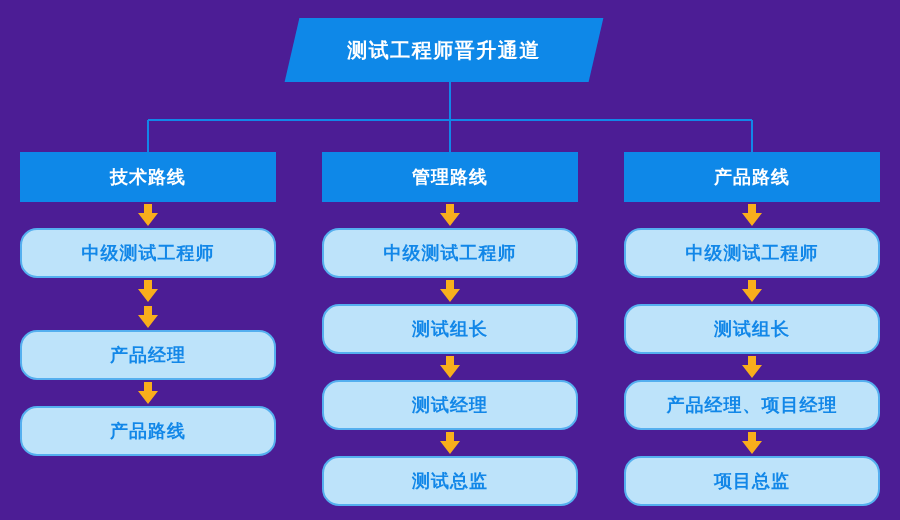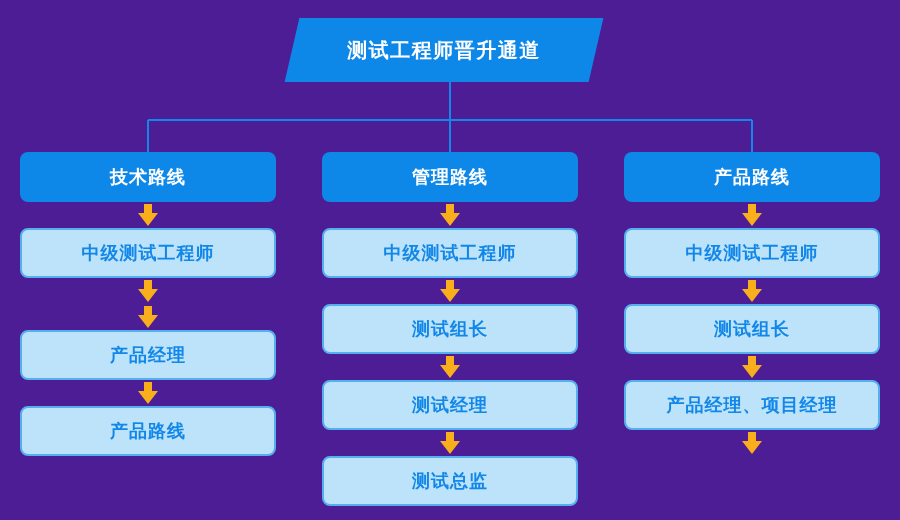--- a/index.html
+++ b/index.html
@@ -42,38 +42,38 @@
     top: 152px;
     width: 256px;
     display: flex;
     flex-direction: column;
   }
   .col-1 { left: 20px; }
   .col-2 { left: 322px; }
   .col-3 { left: 624px; }
   .col-header {
     height: 50px;
-    border-radius: 8px;
+    border-radius: 0;
     background: #0E88E8;
     color: #ffffff;
     display: flex; align-items: center; justify-content: center;
     font-size: 18px;
     font-weight: 600;
     letter-spacing: 1px;
   }
   .arrow-row {
     height: 26px;
     display: flex; align-items: center; justify-content: center;
   }
   .step-box {
     height: 50px;
     box-sizing: border-box;
     background: #BDE3FA;
     border: 2px solid #55AFEF;
-    border-radius: 8px;
+    border-radius: 17px;
     color: #1287E8;
     display: flex; align-items: center; justify-content: center;
     font-size: 18px;
     font-weight: 600;
     letter-spacing: 1px;
   }
 </style>
 </head>
 <body>
 
@@ -159,15 +159,16 @@
       <svg width="20" height="22" viewBox="0 0 20 22">
           <path d="M6 0 h8 v9 h6 L10 22 L0 9 h6 z" fill="#F9AE1C"></path>
         </svg>
     </div>
     <div class="step-box">产品经理、项目经理</div>
     <div class="arrow-row">
       <svg width="20" height="22" viewBox="0 0 20 22">
           <path d="M6 0 h8 v9 h6 L10 22 L0 9 h6 z" fill="#F9AE1C"></path>
         </svg>
     </div>
+    <div class="step-box">项目总监</div>
   </div>
 
 </div>
 
 </body></html>

